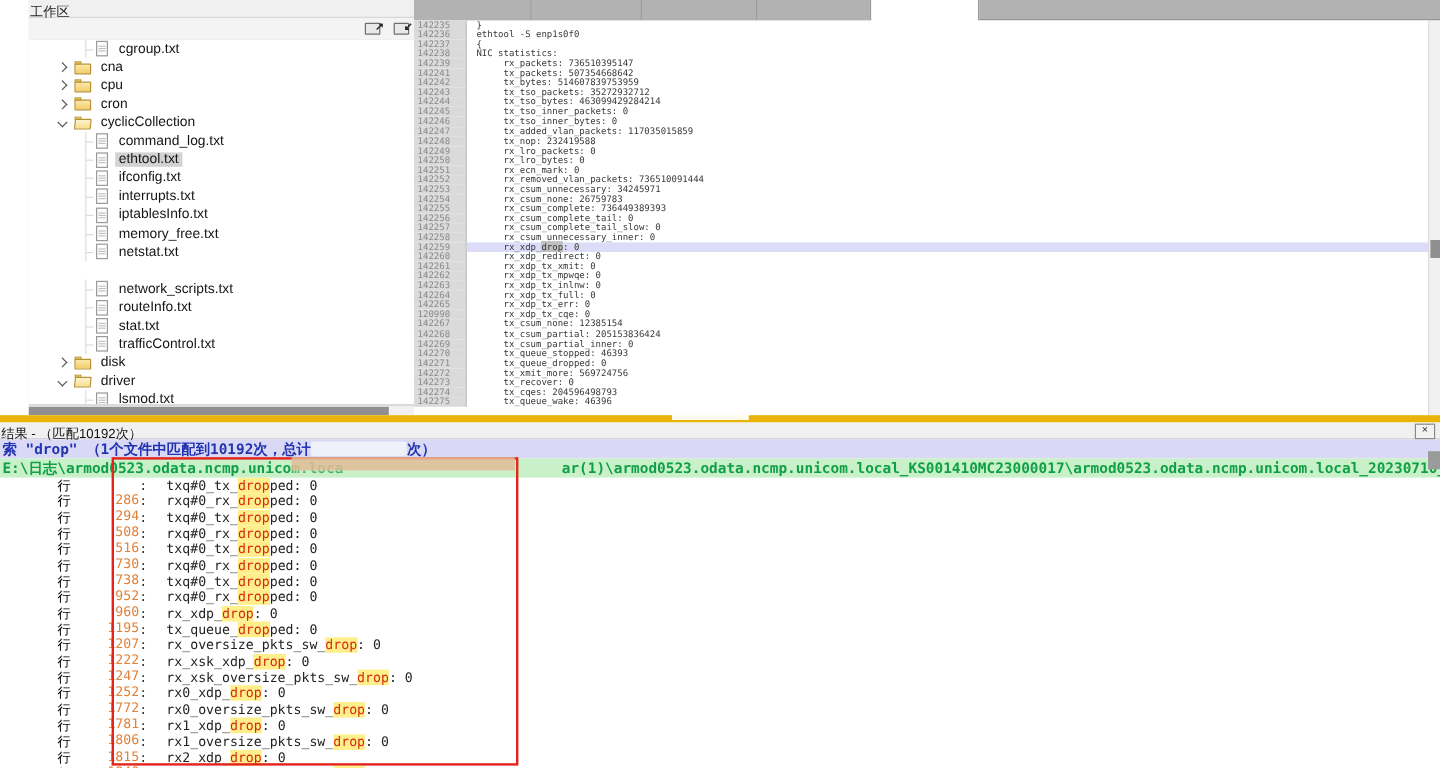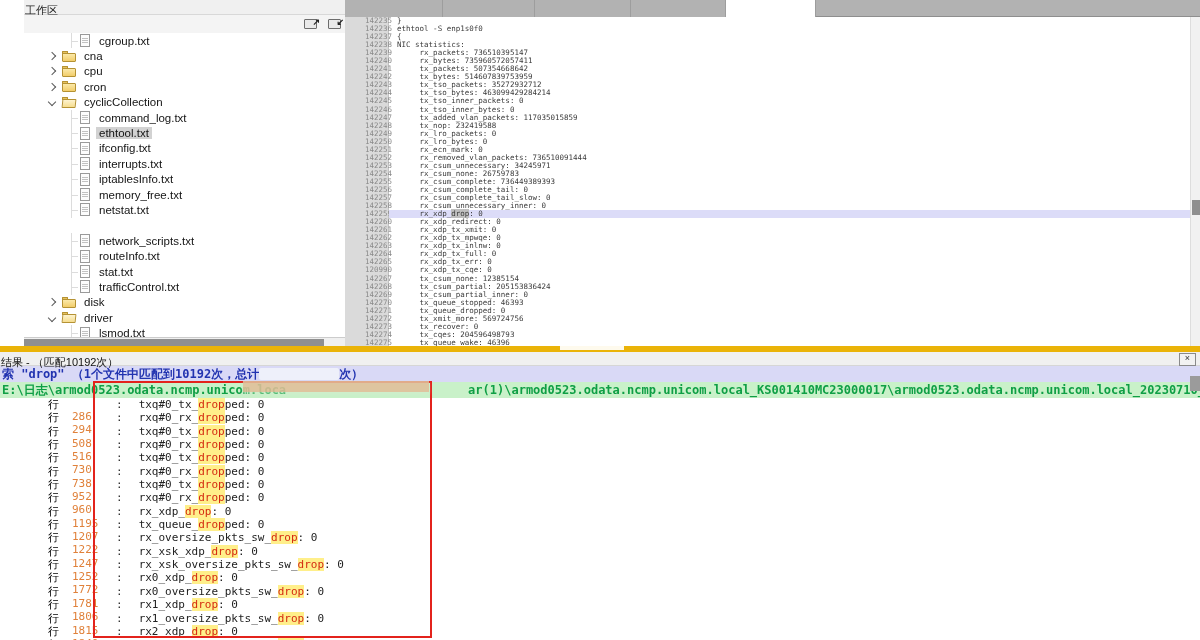--- a/index.html
+++ b/index.html
@@ -50,39 +50,39 @@
   .floppy{width:10px;height:10px;background:#3e63c4;border-radius:1px;position:relative;flex:none;}
   .floppy::before{content:"";position:absolute;left:2px;bottom:0;width:6px;height:4px;background:#e9eef9;}
   .floppy::after{content:"";position:absolute;right:1px;top:0;width:3px;height:3px;background:#ccd7ef;}
   .tab.active .floppy{background:#a9a9a9;}
   .tab.active .floppy::before{background:#eeeeee;}
   .tab-close{width:11px;height:10px;border:1px solid #8a8a8a;background:#c3c3c3;color:#3f3f3f;font-size:9px;line-height:9px;text-align:center;flex:none;}
   .tab.active .tab-close{background:#d24a42;border-color:#97261f;color:#ffffff;}
 
   .editor{position:absolute;left:345px;top:17px;width:845px;height:329px;background:#ffffff;overflow:hidden;}
   .eline{display:flex;height:8.06px;font:7.5px/8.06px "DejaVu Sans Mono",monospace;color:#3a3a3a;white-space:pre;}
-  .lnum{width:44px;flex:none;background:#dadada;color:#8a8a8a;padding-left:20px;border-right:1px solid #c2c2c2;box-sizing:border-box;}
+  .lnum{width:44px;flex:none;background:#dadada;color:#8a8a8a;padding-left:3px;border-right:1px solid #c2c2c2;box-sizing:border-box;}
   .ltext{flex:1;padding-left:8px;}
   .eline.cur .ltext{background:#dcdcf8;}
   .wordhl{background:#bfbfbf;}
   .esb{position:absolute;left:1190px;top:17px;width:10px;height:329px;background:#f1f1f1;border-left:1px solid #dddddd;box-sizing:border-box;}
   .esb-thumb{position:absolute;left:1px;top:183px;width:8px;height:15px;background:#8f8f8f;}
 
   
   .results{position:absolute;left:0;top:346px;width:1200px;height:294px;background:#ffffff;border-top:6px solid #eab308;box-sizing:border-box;overflow:hidden;}
   .res-titlebar{height:13px;background:#f0f0f0;position:relative;border-bottom:1px solid #d6d6d6;}
   .res-title{font-size:11px;line-height:13px;color:#111;padding-left:1px;}
   .res-close{position:absolute;right:4px;top:1px;width:15px;height:11px;border:1px solid #8a8a8a;background:#f2f2f2;font-size:9px;line-height:9px;text-align:center;color:#333;}
   .res-summary{height:16px;background:#d9d9f6;color:#2233b0;font:bold 12px/16px "DejaVu Sans Mono",monospace;white-space:pre;overflow:hidden;padding-left:2px;}
   .sredact{display:inline-block;width:80px;height:12px;vertical-align:-2px;background:rgba(238,240,250,0.96);border-radius:2px;}
   .res-path{height:16px;background:#c9f1c9;color:#0f9f45;font:bold 12px/16px "DejaVu Sans Mono",monospace;white-space:pre;overflow:hidden;padding-left:2px;position:relative;}
   .res-rows{position:absolute;left:0;top:46px;width:1200px;bottom:0;overflow:hidden;}
   .rrow{height:13.35px;display:flex;align-items:center;font:11px/13.35px "DejaVu Sans Mono",monospace;color:#222;white-space:pre;}
   .rlabel{margin-left:48px;width:24px;flex:none;color:#000;}
-  .rnum{width:44px;flex:none;text-align:left;color:#e0813a;margin-top:24px;}
+  .rnum{width:44px;flex:none;text-align:right;color:#e0813a;margin-top:24px;}
   .rcolon{color:#333;}
   .rtext{margin-left:16px;}
   .rmatch{background:#ffef8a;color:#d42a10;}
   .res-sb{position:absolute;left:1190px;top:376px;width:10px;height:15px;background:#9b9b9b;z-index:5;}
 
   
   .redrect{position:absolute;left:93px;top:381px;width:335px;height:253px;border:2px solid #e3231c;z-index:50;pointer-events:none;}
   .redact-editor{position:absolute;left:560px;top:322px;width:64px;height:28px;background:rgba(255,255,255,0.93);z-index:40;}
   .redact-path{position:absolute;left:243px;top:381px;width:186px;height:11px;background:rgba(224,190,152,0.88);z-index:60;box-shadow:0 2px 3px rgba(210,235,205,0.6);}
   .tree-gap-blur{background:rgba(255,255,255,0.9);}
@@ -230,21 +230,20 @@
         <span class="tab-close">×</span>
       </div>
     </div>
 
   <div class="editor" id="editor">
       <div class="eline"><span class="lnum">142235</span><span class="ltext">}</span></div>
       <div class="eline"><span class="lnum">142236</span><span class="ltext">ethtool -S enp1s0f0</span></div>
       <div class="eline"><span class="lnum">142237</span><span class="ltext">{</span></div>
       <div class="eline"><span class="lnum">142238</span><span class="ltext">NIC statistics:</span></div>
       <div class="eline"><span class="lnum">142239</span><span class="ltext">     rx_packets: 736510395147</span></div>
-      <div class="eline"><span class="lnum">142240</span><span class="ltext">     rx_bytes: 735960572057411</span></div>
       <div class="eline"><span class="lnum">142241</span><span class="ltext">     tx_packets: 507354668642</span></div>
       <div class="eline"><span class="lnum">142242</span><span class="ltext">     tx_bytes: 514607839753959</span></div>
       <div class="eline"><span class="lnum">142243</span><span class="ltext">     tx_tso_packets: 35272932712</span></div>
       <div class="eline"><span class="lnum">142244</span><span class="ltext">     tx_tso_bytes: 463099429284214</span></div>
       <div class="eline"><span class="lnum">142245</span><span class="ltext">     tx_tso_inner_packets: 0</span></div>
       <div class="eline"><span class="lnum">142246</span><span class="ltext">     tx_tso_inner_bytes: 0</span></div>
       <div class="eline"><span class="lnum">142247</span><span class="ltext">     tx_added_vlan_packets: 117035015859</span></div>
       <div class="eline"><span class="lnum">142248</span><span class="ltext">     tx_nop: 232419588</span></div>
       <div class="eline"><span class="lnum">142249</span><span class="ltext">     rx_lro_packets: 0</span></div>
       <div class="eline"><span class="lnum">142250</span><span class="ltext">     rx_lro_bytes: 0</span></div>

